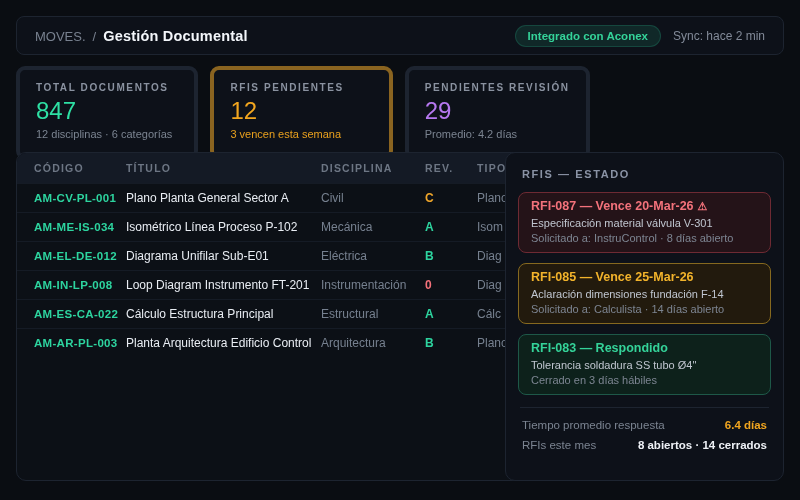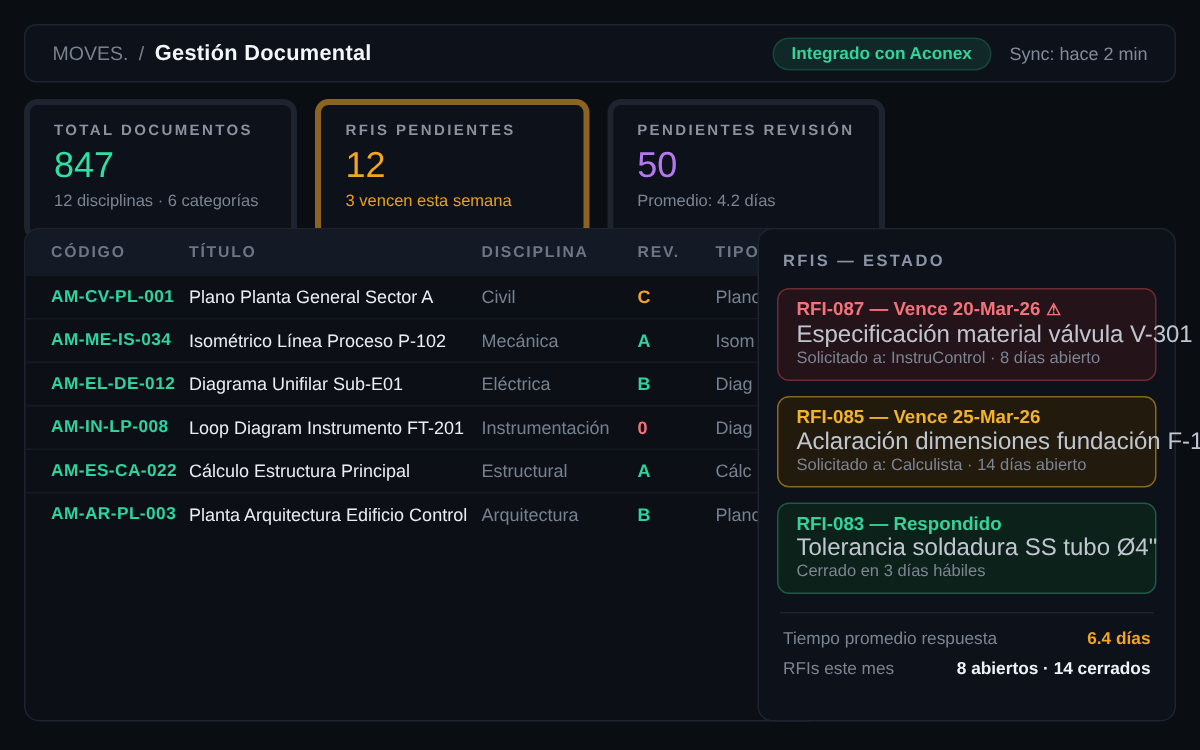--- a/index.html
+++ b/index.html
@@ -64,21 +64,21 @@
   
   .rfi-panel {
     position: absolute; left: 505px; top: 152px; width: 279px; height: 329px;
     background: #0d1119; border: 1px solid #1d2430; border-radius: 10px;
     padding: 14px 12px 0;
   }
   .rfi-title { font-size: 11px; letter-spacing: 1.6px; color: #8a93a5; font-weight: 700; margin: 1px 4px 12px; white-space: nowrap; }
   .rfi-card { border: 1px solid; border-radius: 8px; padding: 6px 12px 7px; margin-bottom: 10px; cursor: pointer; }
   .rfi-heading { font-size: 12.5px; font-weight: 700; line-height: 15px; margin-bottom: 2px; white-space: nowrap; }
   .rfi-warning { font-size: 11px; margin-left: 4px; }
-  .rfi-line1 { font-size: 16px; color: #c0c6d0; line-height: 14px; margin-bottom: 2px; white-space: nowrap; }
+  .rfi-line1 { font-size: 11px; color: #c0c6d0; line-height: 14px; margin-bottom: 2px; white-space: nowrap; }
   .rfi-line2 { font-size: 11px; color: #7d8592; line-height: 13px; white-space: nowrap; }
   .rfi-divider { border-top: 1px solid #1d2430; margin: 12px 2px 11px; }
   .rfi-stat { display: flex; justify-content: space-between; align-items: baseline; margin: 0 4px 8px; }
   .rfi-stat-label { font-size: 11.5px; color: #7b8491; }
   .rfi-stat-value { font-size: 11.5px; font-weight: 700; }
 </style>
 </head>
 <body>
 
 <div class="canvas">
@@ -101,21 +101,21 @@
       <div class="kpi-value" style="color: rgb(46, 224, 164);">847</div>
       <div class="kpi-sub" style="color: rgb(123, 132, 145);">12 disciplinas · 6 categorías</div>
     </article>
     <article class="kpi" style="border-color: rgb(138, 100, 32);">
       <div class="kpi-label">RFIS PENDIENTES</div>
       <div class="kpi-value" style="color: rgb(242, 166, 31);">12</div>
       <div class="kpi-sub" style="color: rgb(232, 160, 30);">3 vencen esta semana</div>
     </article>
     <article class="kpi" style="border-color: rgb(29, 36, 48);">
       <div class="kpi-label">PENDIENTES REVISIÓN</div>
-      <div class="kpi-value" style="color: rgb(182, 120, 240);">50</div>
+      <div class="kpi-value" style="color: rgb(182, 120, 240);">29</div>
       <div class="kpi-sub" style="color: rgb(123, 132, 145);">Promedio: 4.2 días</div>
     </article>
   </section>
 
   <section class="table-panel">
     <div class="thead">
       <span>CÓDIGO</span>
       <span>TÍTULO</span>
       <span>DISCIPLINA</span>
       <span>REV.</span>

